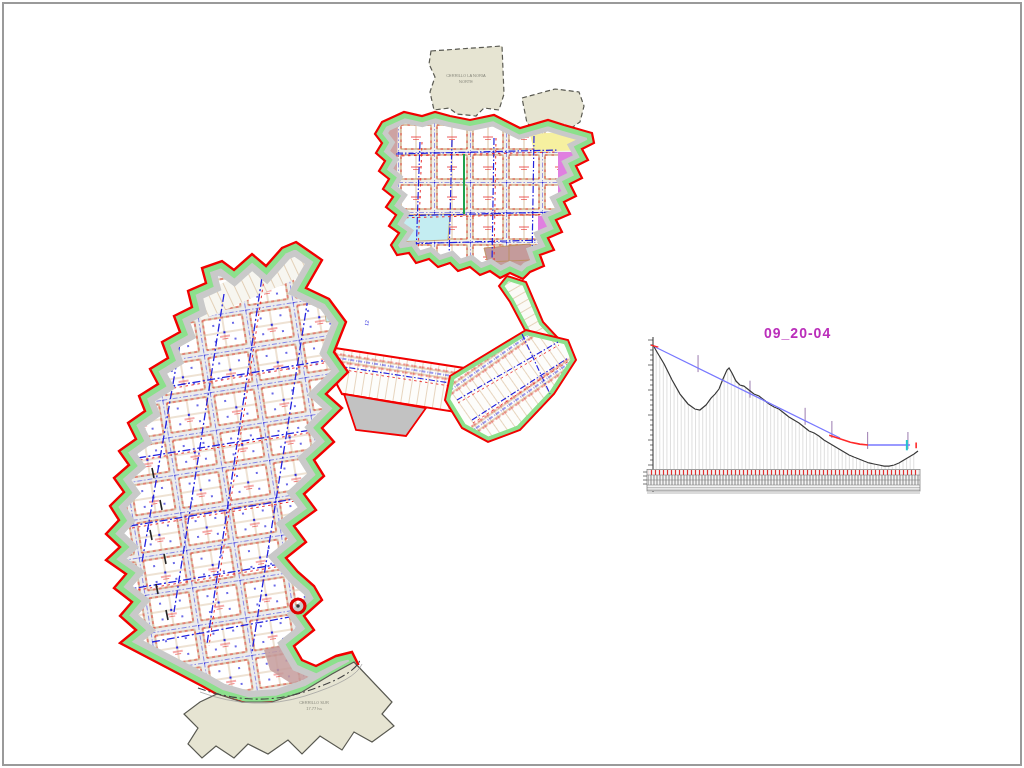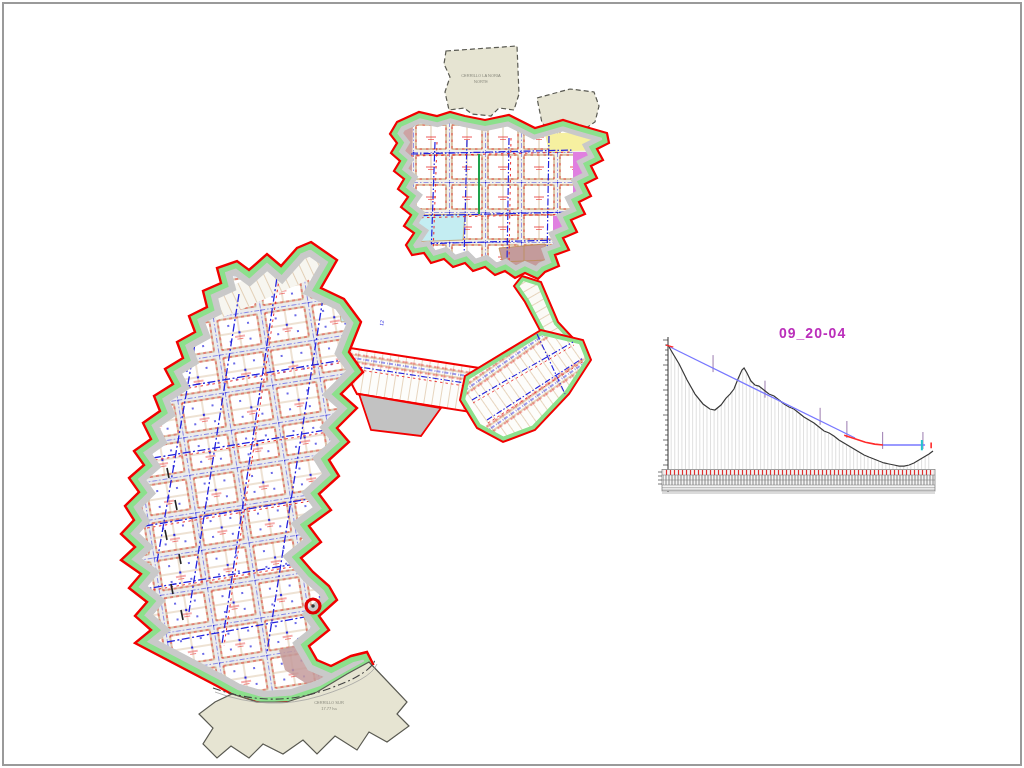--- a/index.html
+++ b/index.html
@@ -1,17 +1,17 @@
 <!DOCTYPE html>
 <html style="--red: #f20000; --redDash: #e83030; --greenFill: #8ce08c; --greenStroke: #1da24c; --blue: #2323dd; --tan: #bc8a4e; --grayBase: #c9c9c9; --grayWedge: #c2c2c2; --beige: #e6e4d2; --zoneYellow: #f6f0a0; --zoneMagenta: #e07fe0; --zoneCyan: #c4edf2; --zoneRosy: #cda3a3; --zoneLavender: #c9c9e2; --zoneBrown: #c49b9b; --magentaLabel: #bb2fbb; --borderGray: #9a9a9a; --terrain: #3a3a3a; --grade: #7878ff; --curve: #ff2a2a; --ordinate: #c9c9c9; --markerPurple: #9b7bb0; --cyanMark: #22c4cc; --bandTick: #e03030; --bandDense: #555555;"><head>
 <meta charset="utf-8">
 <style>
   html,body{margin:0;padding:0;background:#fff;width:1024px;height:768px;overflow:hidden;
     font-family:"Liberation Sans",sans-serif;}
-  .frame{position:absolute;inset:2px;border:2px solid var(--borderGray,#9a9a9a);background:#fff;padding-left:15px;}
+  .frame{position:absolute;inset:2px;border:2px solid var(--borderGray,#9a9a9a);background:#fff;}
   svg{display:block}
   
   .st-red{stroke:var(--red);fill:none}
   .st-green{stroke:var(--greenStroke);fill:none}
   .st-greenfill{stroke:var(--greenFill);fill:none}
   .st-grayring{stroke:var(--grayBase);fill:none}
   .st-blue{stroke:var(--blue);fill:none}
   .st-reddash{stroke:var(--redDash);fill:none}
   .st-tan{stroke:var(--tan);fill:none}
   .f-beige{fill:var(--beige);stroke:#5a5a52}

